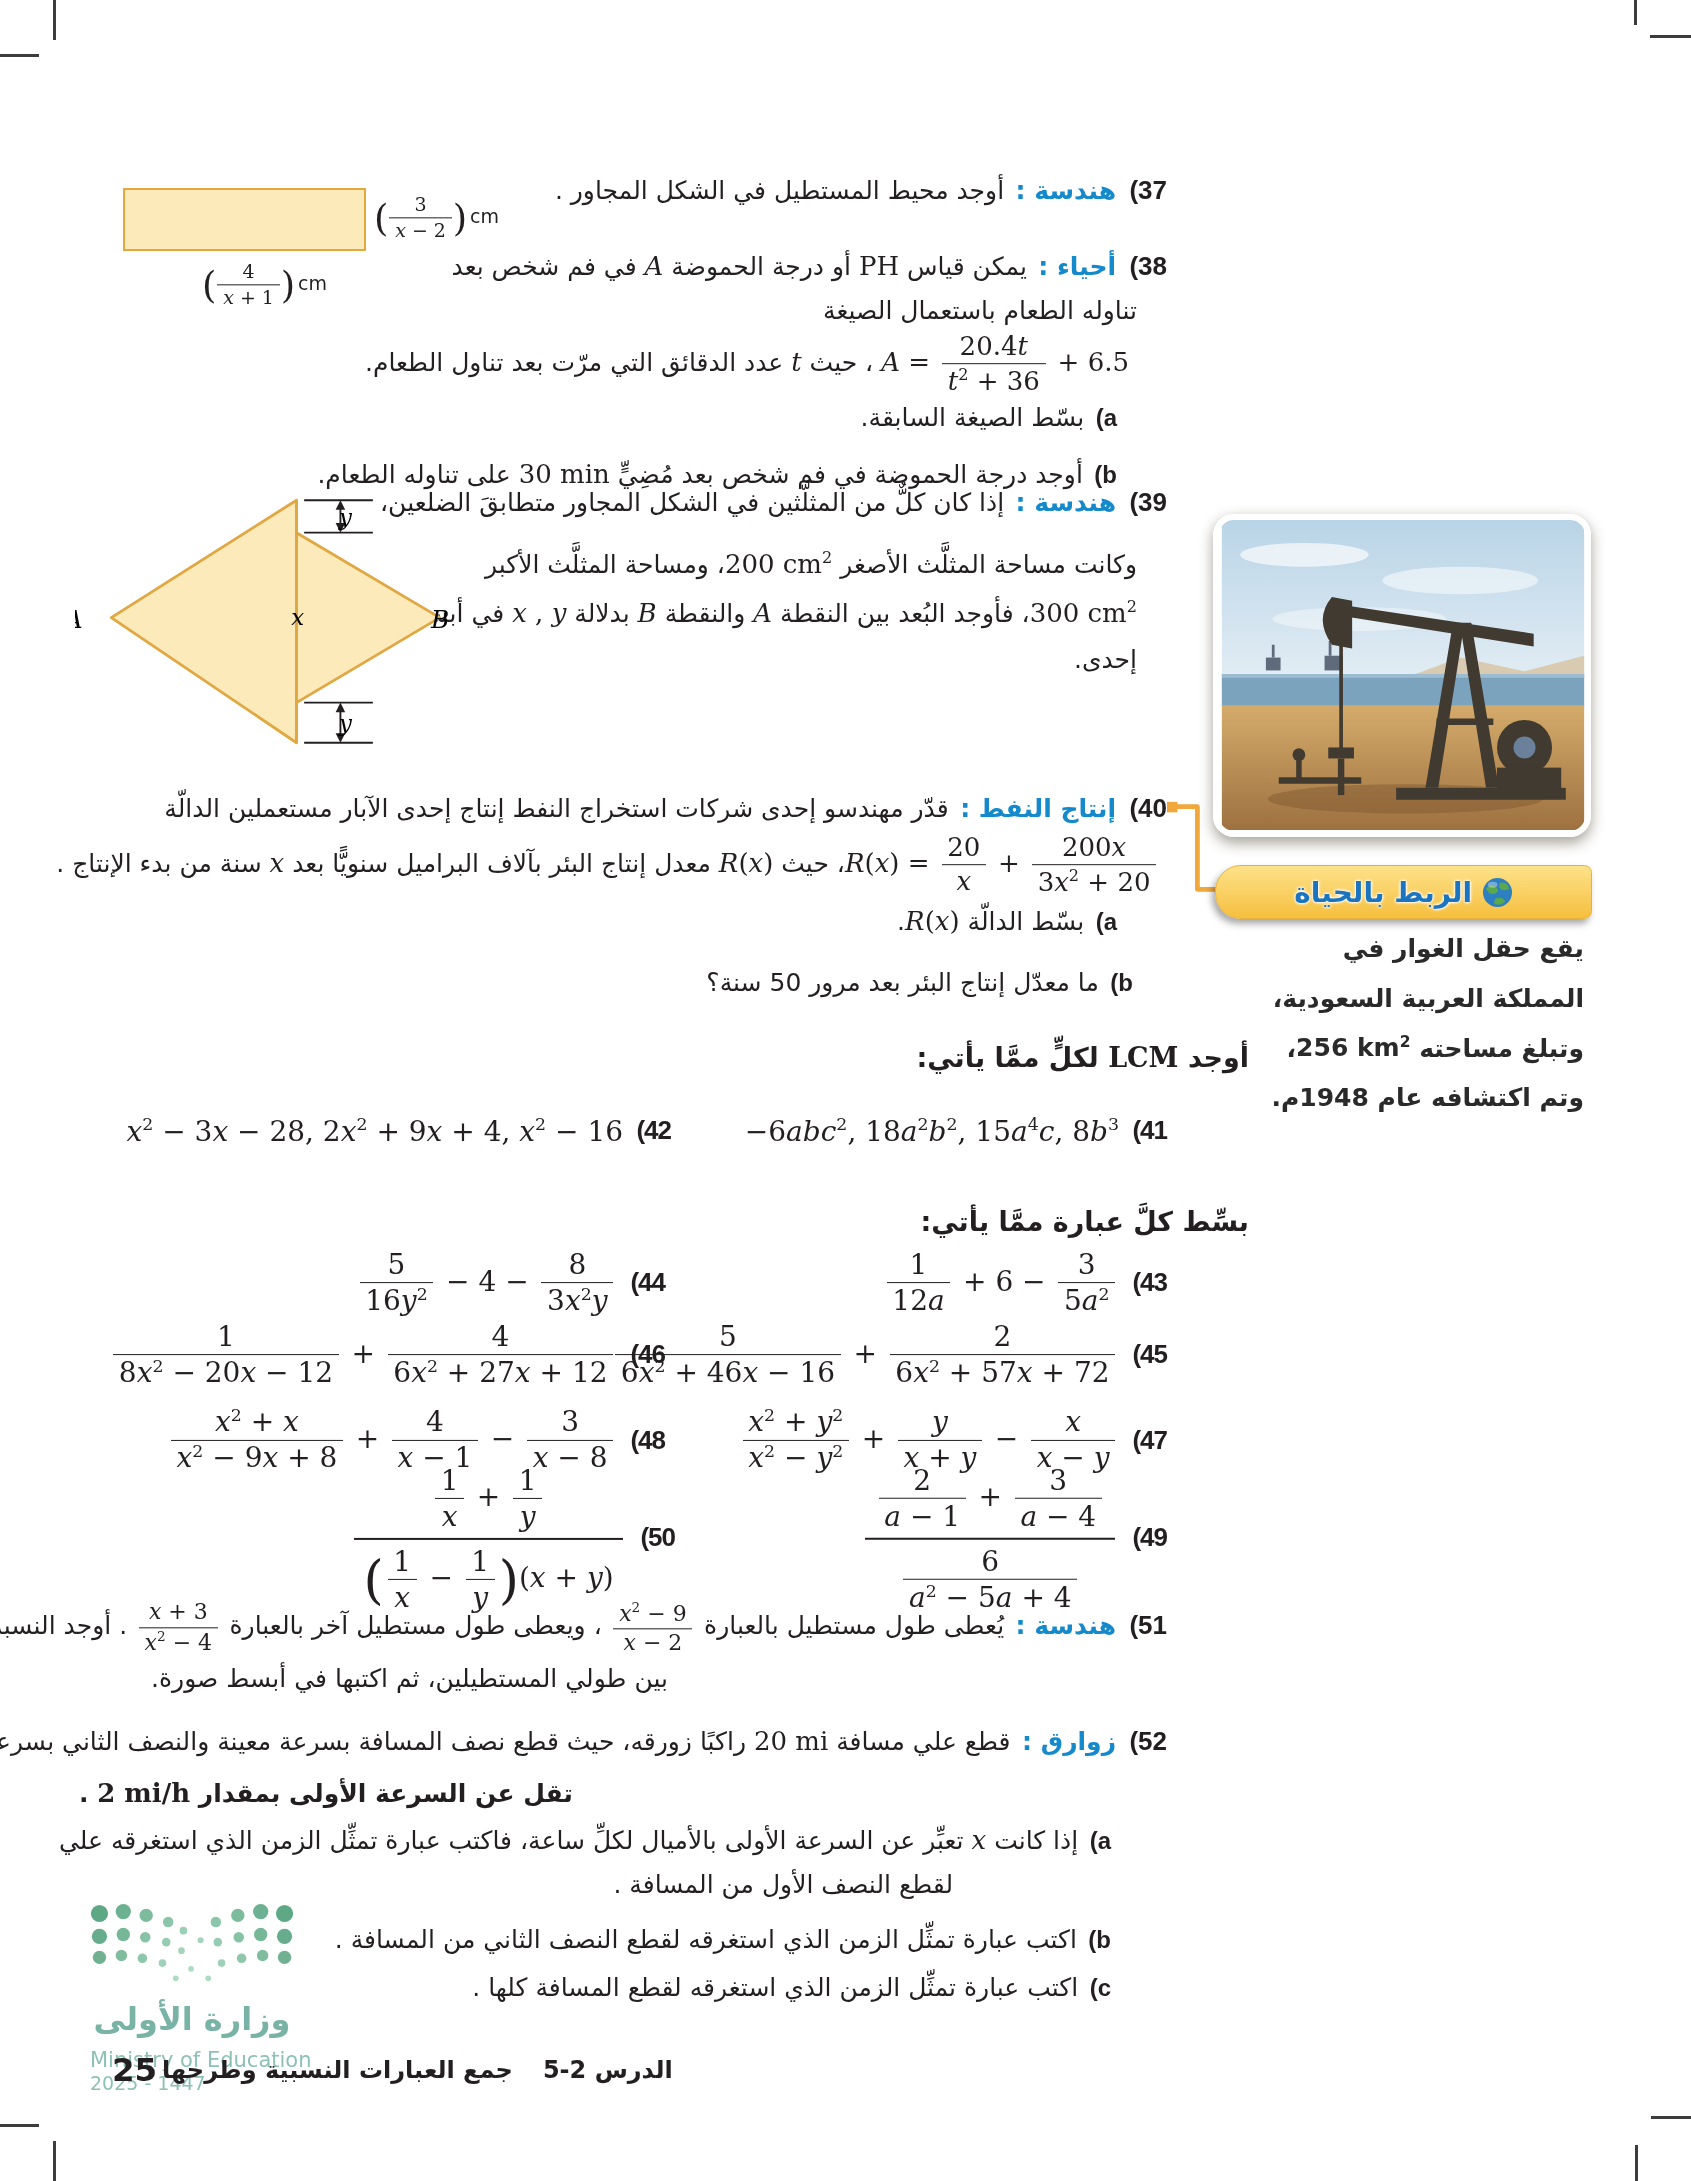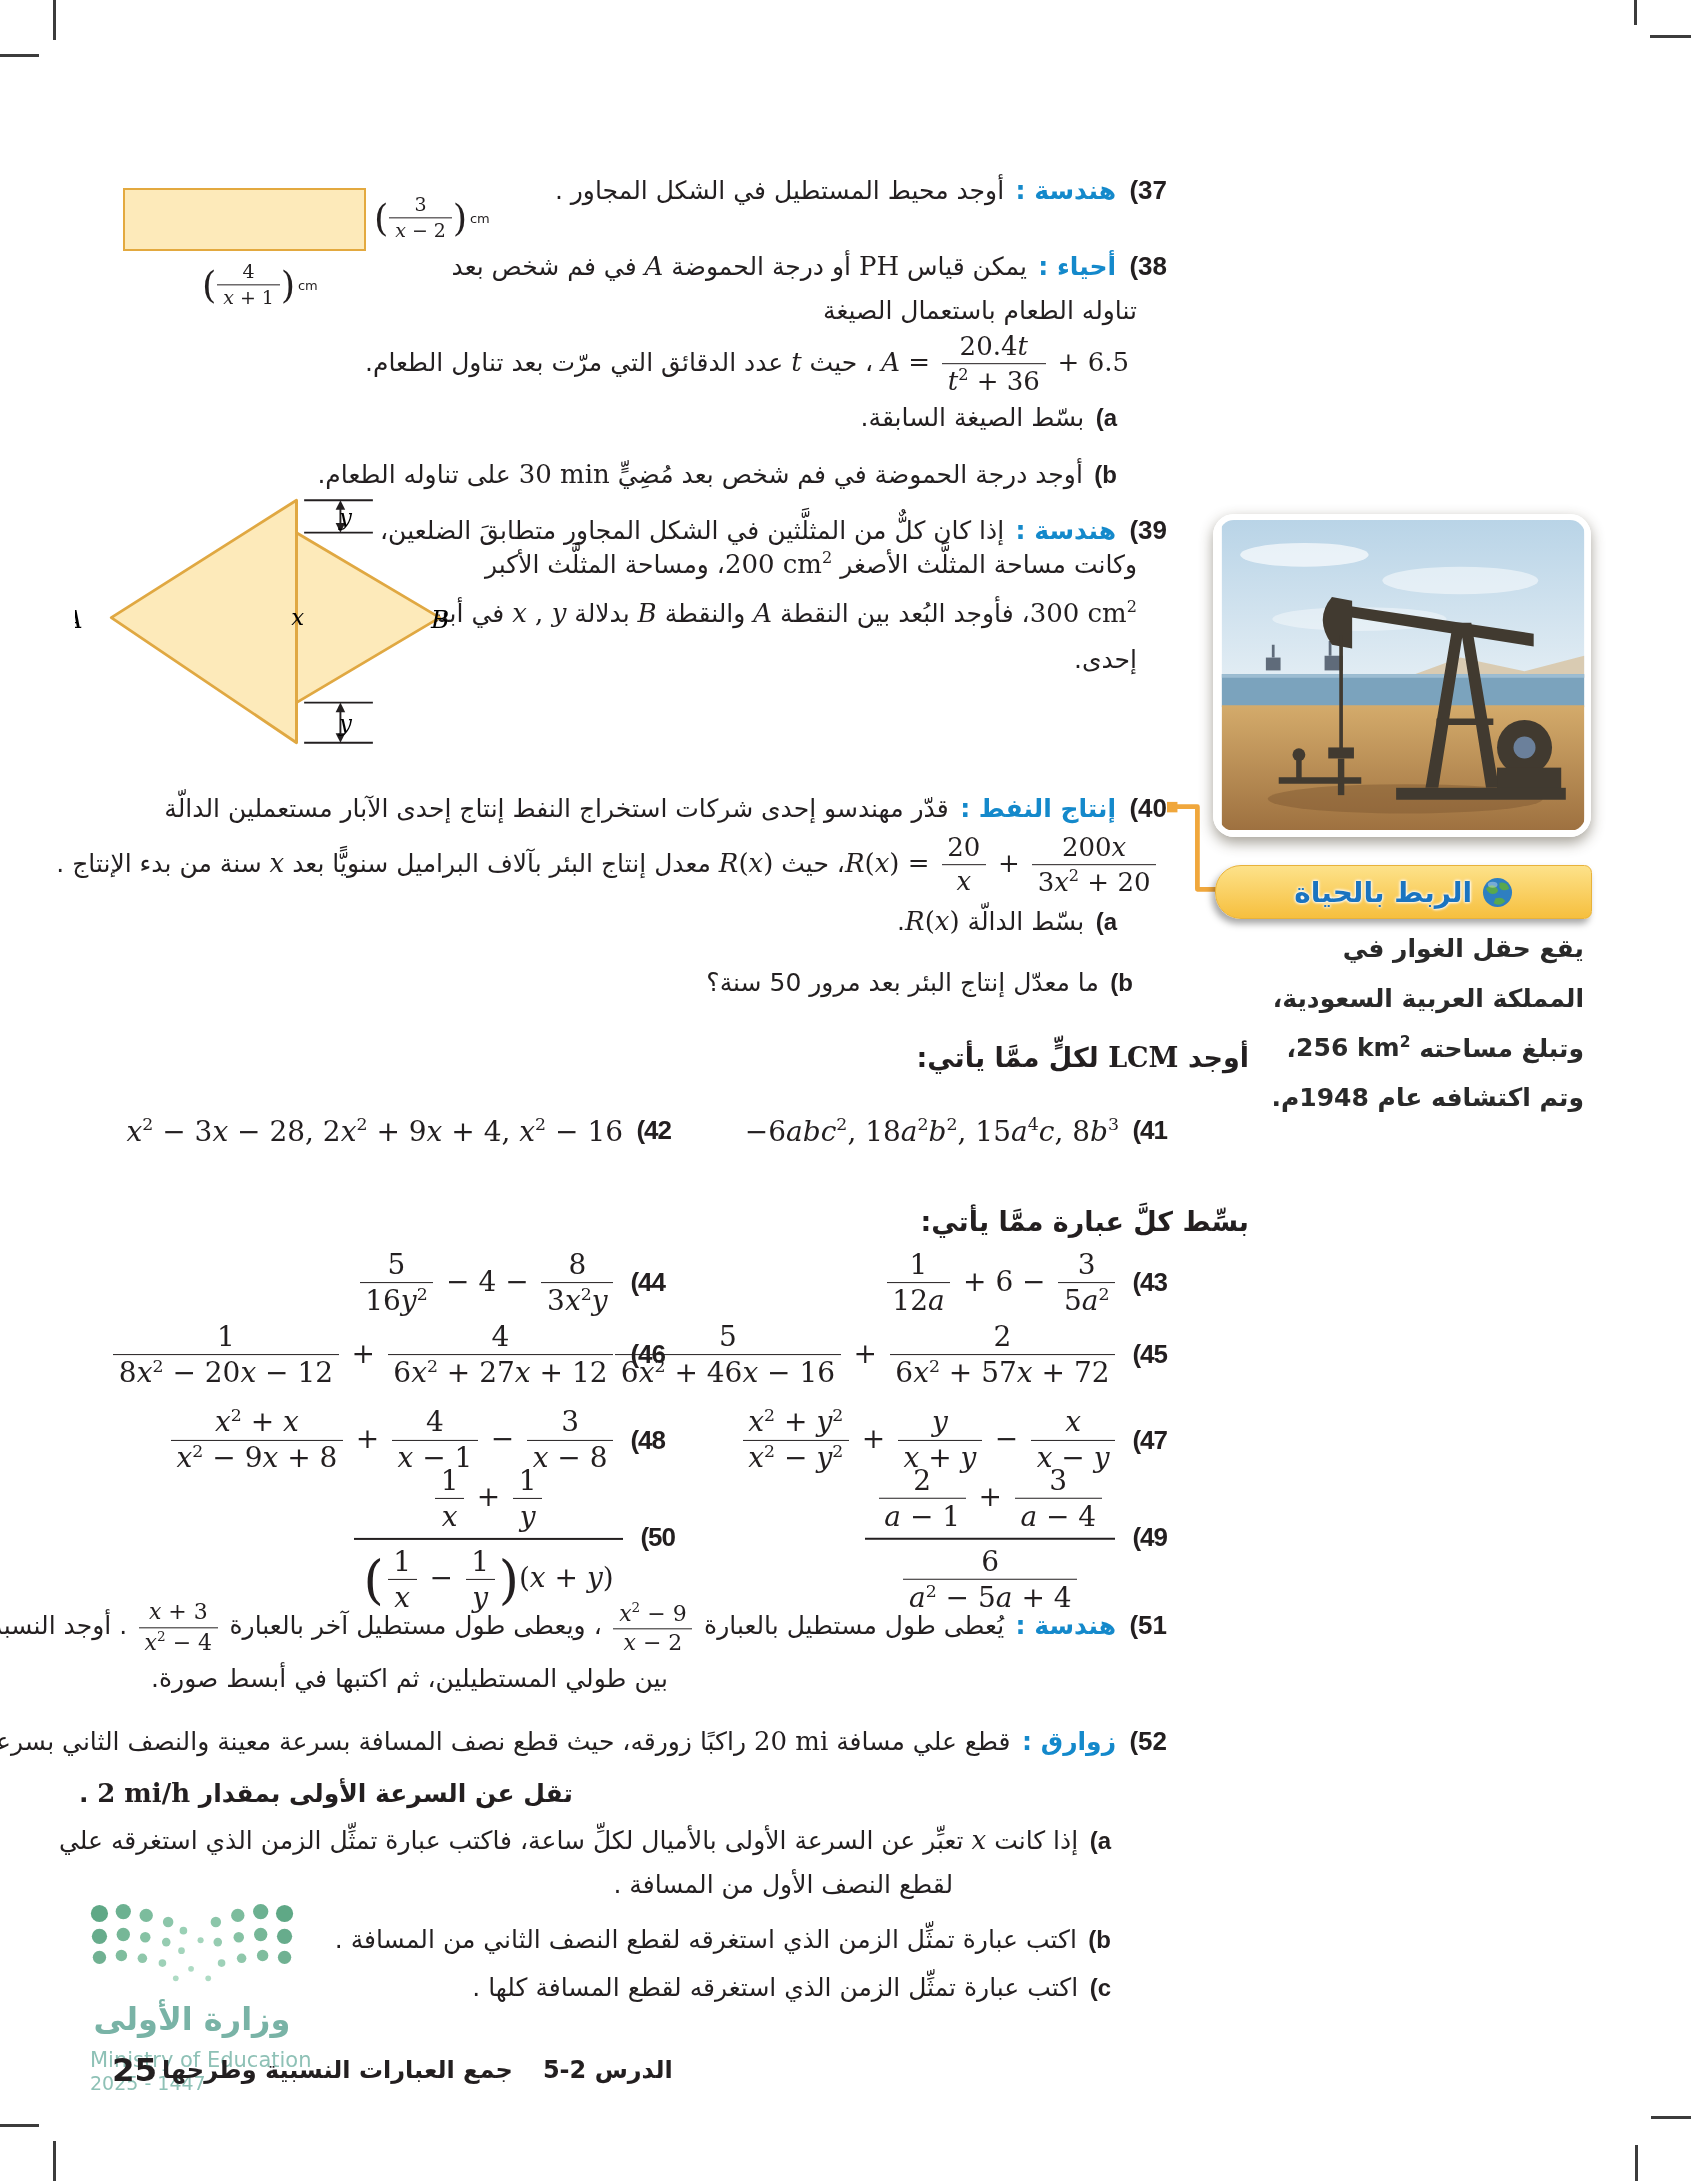--- a/index.html
+++ b/index.html
@@ -31,21 +31,21 @@
         white-space:nowrap;}
   .mrow .expr{direction:ltr;unicode-bidi:embed;font-family:"DejaVu Serif","Liberation Serif",serif;
               font-size:28px;}
   
   .crop{position:absolute;background:#3c3c3c;}
   
   .rectfig{position:absolute;left:124px;top:188px;width:239px;height:59px;
            background:#fdeaba;border:2.9px solid #e3a93f;}
   .figlabel{position:absolute;direction:ltr;white-space:nowrap;font-size:20px;
             font-family:"DejaVu Serif",serif;transform:translateY(-50%);}
-  .figlabel .unit{font-family:"DejaVu Sans",sans-serif;font-size:13px;margin-left:2.9px;}
+  .figlabel .unit{font-family:"DejaVu Sans",sans-serif;font-size:19px;margin-left:2.9px;}
   .figlabel .f{font-size:19px;margin:0 1px;}
   
   .photo{position:absolute;left:1214px;top:514px;width:378px;height:323px;border:6.7px solid #fff;
          border-radius:21px;box-shadow:0 5.7px 13.4px rgba(60,50,30,.45);overflow:hidden;box-sizing:border-box;}
   .banner{position:absolute;left:1216px;top:865px;width:375px;height:52px;
           background:linear-gradient(#fde28a,#f6bf3e);border:1px solid #e8b23a;
           border-radius:26px 7.6px 7.6px 26px;box-shadow:-2.9px 4.8px 7.6px rgba(0,0,0,.35);
           display:flex;align-items:center;justify-content:center;gap:9.6px;direction:rtl;}
   .banner .btxt{font-weight:bold;font-size:28px;color:#1b74c0;
                 text-shadow:0 0 2.9px #fff,0 0 2.9px #fff,0 0 3.8px #fff;}
@@ -81,21 +81,21 @@
   </div>
   <div class="cline" style="top:311px;right:554px;">تناوله الطعام باستعمال الصيغة</div>
   <div class="cline" style="top:364px;right:562px;"><span dir="ltr" class="sm"><i>A</i> = <span class="f"><span class="t">20.4<i>t</i></span><span class="b"><i>t</i><sup>2</sup> + 36</span></span> + 6.5</span> ، حيث <span dir="ltr" class="sm"><i>t</i></span> عدد الدقائق التي مرّت بعد تناول الطعام.</div>
   <div class="cline" style="top:418px;right:574px;">
     <span class="letter">(a</span><span>بسّط الصيغة السابقة.</span>
   </div>
   <div class="cline" style="top:474px;right:574px;">
     <span class="letter">(b</span><span>أوجد درجة الحموضة في فم شخص بعد مُضِيٍّ <span dir="ltr" class="sm">30 min</span> على تناوله الطعام.</span>
   </div>
 
-  <div class="cline" style="top:530px;right:524px;">
+  <div class="cline" style="top:502px;right:524px;">
     <span class="num">(39</span><span class="lbl">هندسة :</span><span>إذا كان كلٌّ من المثلَّثين في الشكل المجاور متطابقَ الضلعين،</span>
   </div>
   <div class="cline" style="top:564px;right:554px;">وكانت مساحة المثلَّث الأصغر <span dir="ltr" class="sm">200 cm<sup>2</sup></span>، ومساحة المثلَّث الأكبر</div>
   <div class="cline" style="top:613px;right:554px;"><span dir="ltr" class="sm">300 cm<sup>2</sup></span>، فأوجد البُعد بين النقطة <span dir="ltr" class="sm"><i>A</i></span> والنقطة <span dir="ltr" class="sm"><i>B</i></span> بدلالة <span dir="ltr" class="sm"><i>x</i> , <i>y</i></span> في أبسط</div>
   <div class="cline" style="top:660px;right:554px;">إحدى.</div>
 
   <svg class="abs" style="left:76px;top:483px;" width="401" height="296" viewBox="0 0 420 310">
     <polygon points="38,141 232,18 232,272" fill="#fdeaba" stroke="#e0a842" stroke-width="3" stroke-linejoin="round"></polygon>
     <polygon points="232,52 382,141 232,230" fill="#fdeaba" stroke="#e0a842" stroke-width="3" stroke-linejoin="round"></polygon>
     <line x1="232" y1="18" x2="232" y2="272" stroke="#e0a842" stroke-width="3"></line>

